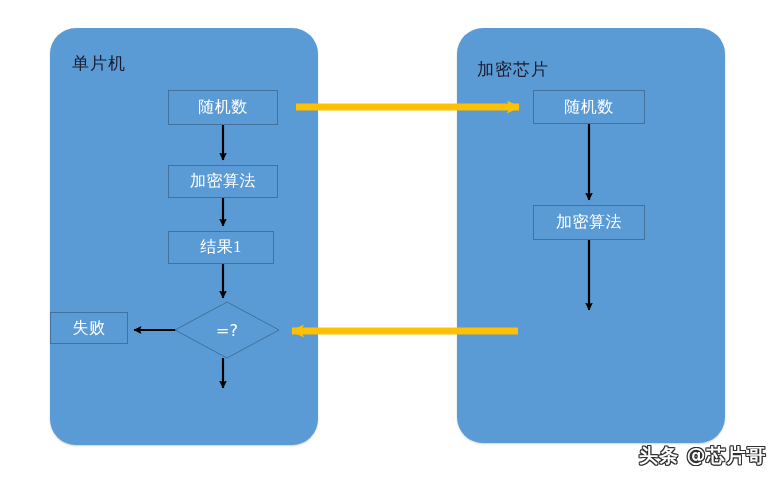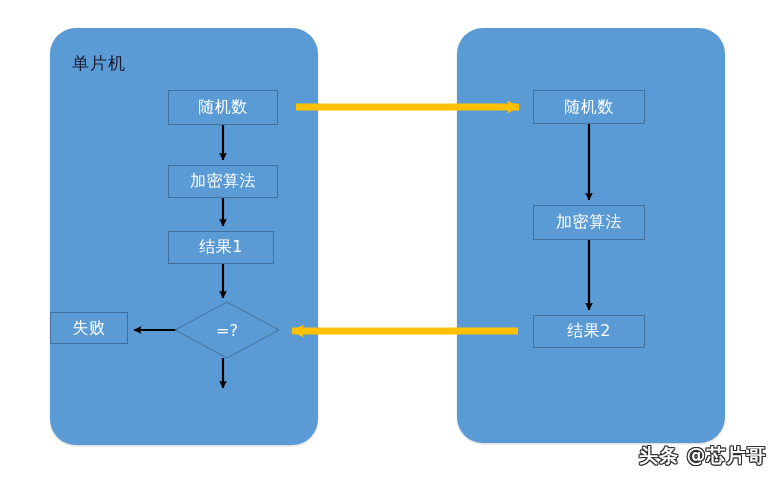--- a/index.html
+++ b/index.html
@@ -95,20 +95,21 @@
 </style>
 </head>
 <body>
 
 <div id="canvas">
 
   <div class="panel" style="left:50px; top:28px; width:268px; height:417px;"></div>
   <div class="panel-title" style="left:72px; top:52px;">单片机</div>
 
   <div class="panel" style="left:457px; top:28px; width:268px; height:415px;"></div>
+  <div class="panel-title" style="left:477px; top:58px;">加密芯片</div>
 
   <svg id="wires" viewBox="0 0 782 478" width="782" height="478">
     <defs>
       <marker id="arw-black" markerWidth="10" markerHeight="10" refX="7.5" refY="4" orient="auto" markerUnits="userSpaceOnUse">
         <path d="M0,0 L8,4 L0,8 L1.6,4 Z" fill="#000000"></path>
       </marker>
       <marker id="arw-yellow" markerWidth="16" markerHeight="16" refX="12" refY="6.5" orient="auto" markerUnits="userSpaceOnUse">
         <path d="M0,0 L13,6.5 L0,13 L3,6.5 Z" fill="#FFC000"></path>
       </marker>
     </defs>
@@ -142,33 +143,32 @@
 
     <g>
       <line x1="518" y1="331" x2="292" y2="331" stroke="#FFC000" stroke-width="7" marker-end="url(#arw-yellow)"></line>
     </g>
   </svg>
 
   <div class="node" style="left:168px; top:90px; width:110px; height:35px;">随机数</div>
 
   <div class="node" style="left:168px; top:165px; width:110px; height:33px;">加密算法</div>
 
-  <div class="node" style="left:168px; top:231px; width:106px; height:33px;">结果1</div>
+  <div class="node" style="left:168px; top:231px; width:106px; height:33px;font-family:Liberation Serif, serif;">结果1</div>
 
   <div class="diamond-wrap" style="left:175px; top:302px; width:104px; height:56px;">
     <svg width="104" height="56" viewBox="0 0 104 56">
       <polygon points="52,0 104,28 52,56 0,28" fill="#5B9BD5" stroke="#41719C" stroke-width="1"></polygon>
     </svg>
     <div class="diamond-label">=?</div>
   </div>
 
   <div class="node" style="left:50px; top:312px; width:78px; height:32px;">失败</div>
 
 
   <div class="node" style="left:533px; top:90px; width:112px; height:34px;">随机数</div>
 
   <div class="node" style="left:533px; top:205px; width:112px; height:35px;">加密算法</div>
 
-  <div class="node" style="left:533px; top:315px; width:112px; height:33px;">结果2</div>
 
   <div class="watermark" style="left:639px; top:443px;">头条 @芯片哥</div>
 
 </div>
 
 </body></html>

